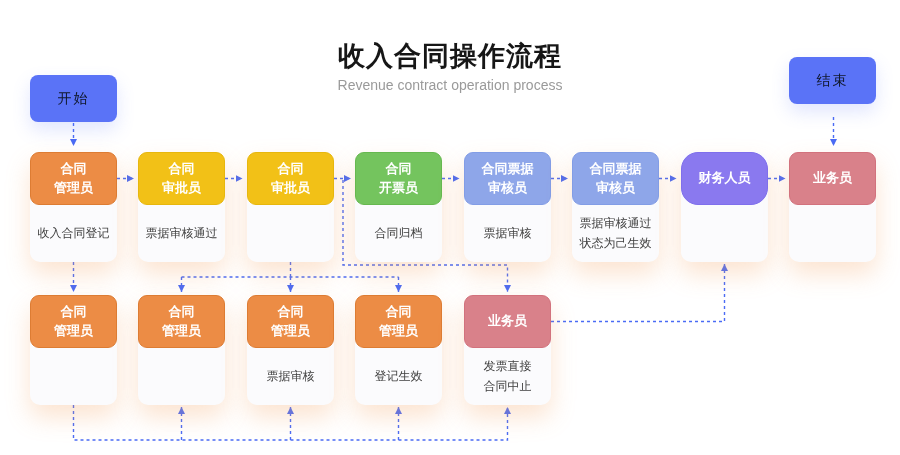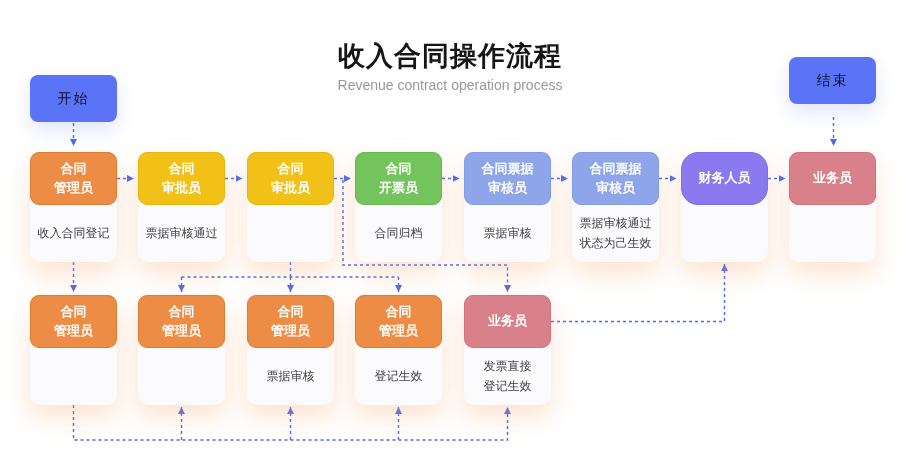--- a/index.html
+++ b/index.html
@@ -155,17 +155,17 @@
   </div>
   <div class="node" style="left:355px;top:295px">
     <div class="card"></div>
     <div class="task">登记生效</div>
     <div class="hdr" style="background: rgb(236, 140, 69); border-color: rgb(221, 124, 51);">合同
 管理员</div>
   </div>
   <div class="node" style="left:464px;top:295px">
     <div class="card"></div>
     <div class="task">发票直接
-登记生效</div>
+合同中止</div>
     <div class="hdr" style="background: rgb(217, 129, 138); border-color: rgb(210, 114, 125);">业务员</div>
   </div>
 
 </div>
 
 </body></html>

